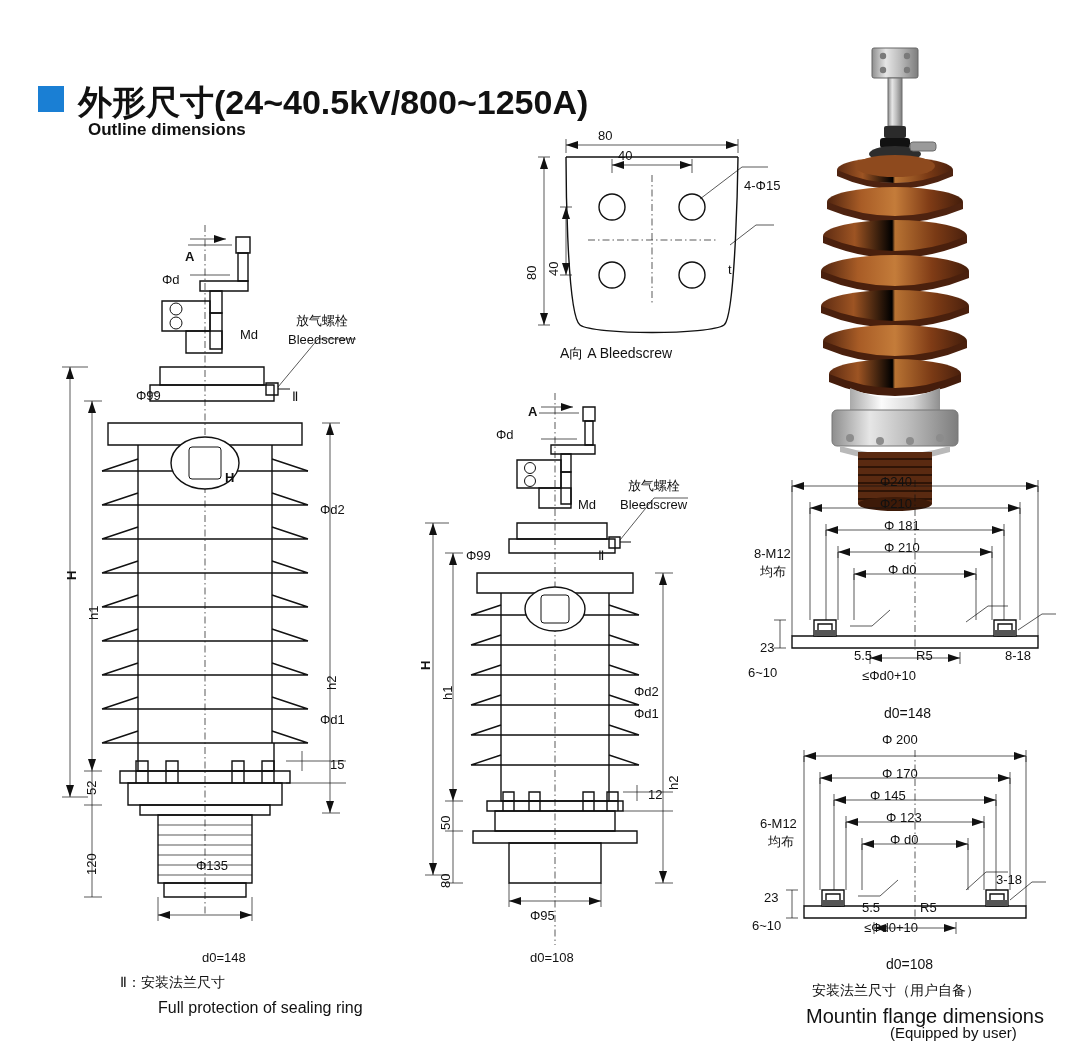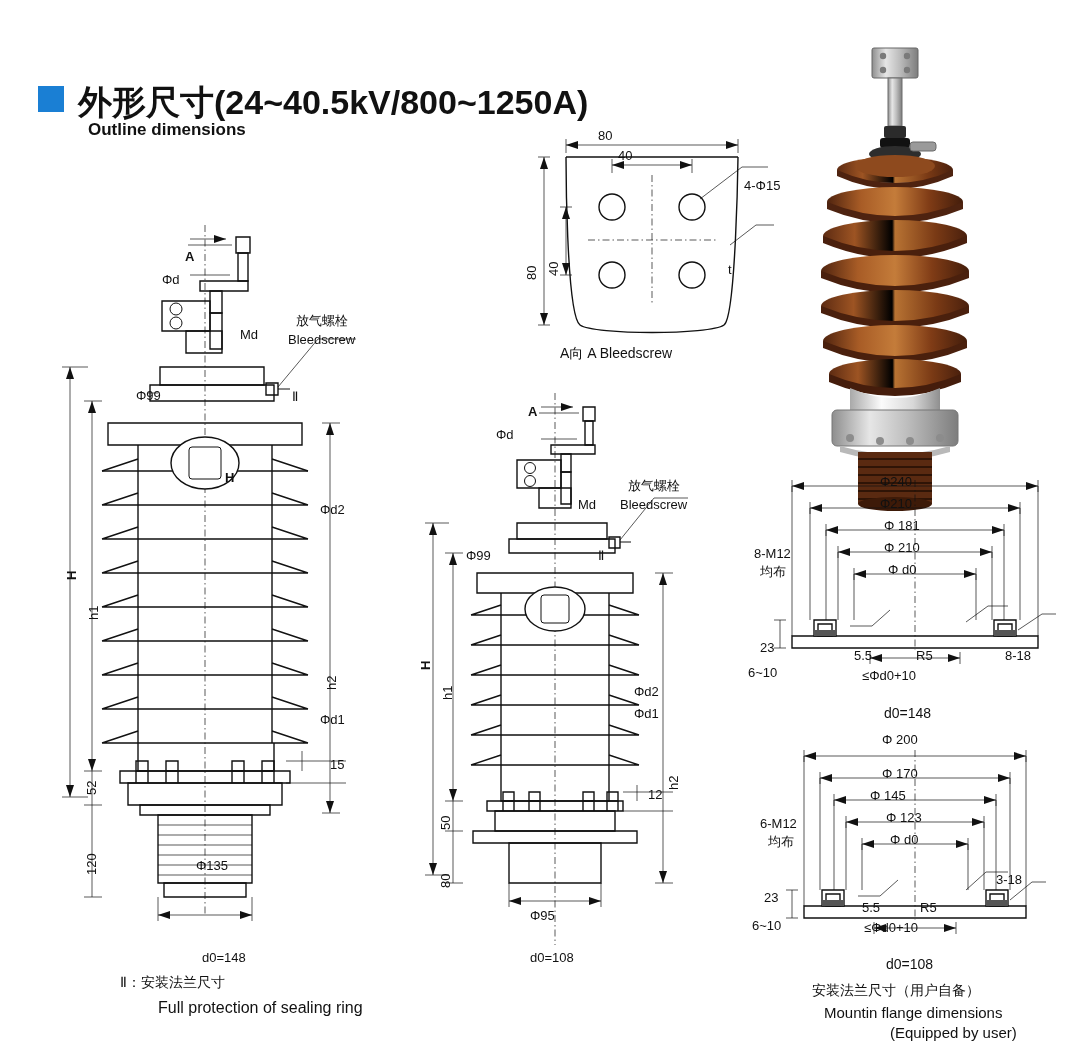--- a/index.html
+++ b/index.html
@@ -513,14 +513,14 @@
 <div class="lbl" style="left:768px;top:834px;">均布</div>
 <div class="lbl" style="left:764px;top:890px;">23</div>
 <div class="lbl" style="left:752px;top:918px;">6~10</div>
 <div class="lbl" style="left:862px;top:900px;">5.5</div>
 <div class="lbl" style="left:920px;top:900px;">R5</div>
 <div class="lbl" style="left:996px;top:872px;">3-18</div>
 <div class="lbl" style="left:864px;top:920px;">≤Φd0+10</div>
 <div class="lbl" style="left:886px;top:956px;font-size:14px;">d0=108</div>
 
 <div class="lbl" style="left:812px;top:982px;font-size:14px;">安装法兰尺寸（用户自备）</div>
-<div class="lbl" style="left:824px;top:1004px;font-size:15px;text-align:center;">Mountin flange dimensions</div>
+<div class="lbl" style="left:806px;top:1004px;font-size:20px;text-align:center;">Mountin flange dimensions</div>
 <div class="lbl" style="left:890px;top:1024px;font-size:15px;">(Equipped by user)</div>
 
 </body></html>

